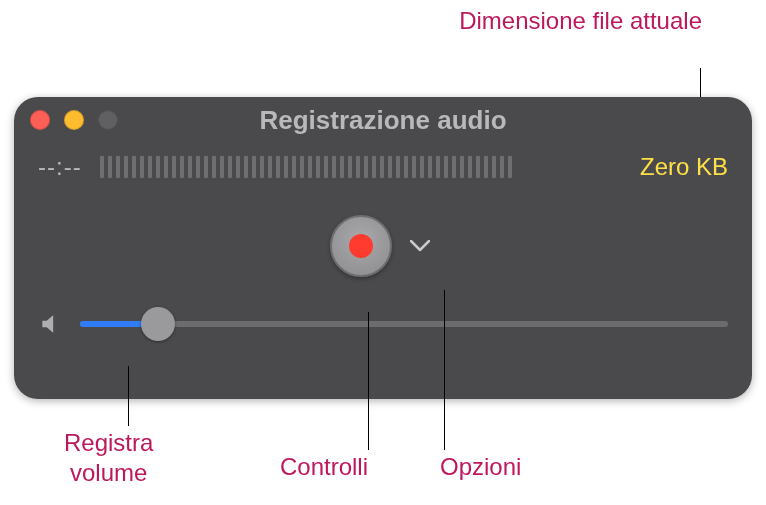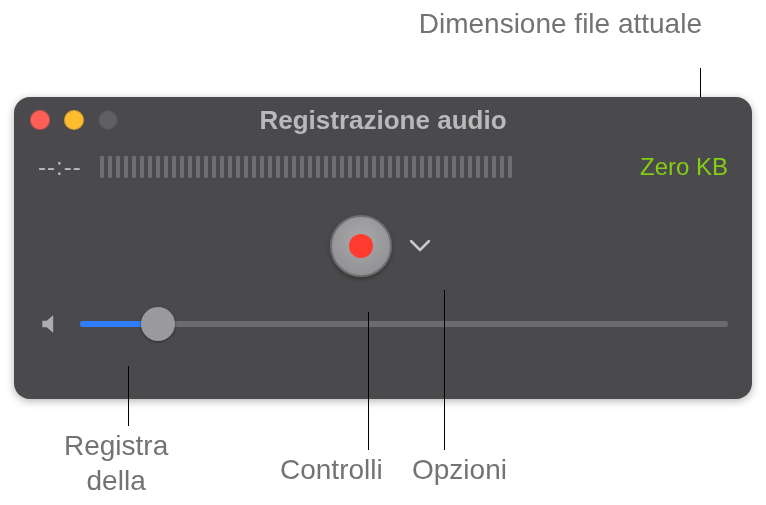--- a/index.html
+++ b/index.html
@@ -6,38 +6,38 @@
   body {
     width: 766px;
     height: 505px;
     background: #ffffff;
     font-family: -apple-system, "Helvetica Neue", Arial, sans-serif;
     position: relative;
     overflow: hidden;
   }
   .callout {
     position: absolute;
-    font-size: 28px;
-    color: #737373;
+    font-size: 24px;
+    color: #be185d;
     line-height: 1.25;
     text-align: right;
   }
   .callout.left { text-align: center; }
   .callout-line {
     position: absolute;
     background: #000;
   }
   .window {
     position: absolute;
     left: 14px;
     top: 97px;
     width: 738px;
     height: 302px;
     background: #4a4a4c;
-    border-radius: 16px;
+    border-radius: 24px;
     box-shadow: 0 2px 8px rgba(0,0,0,0.3);
     overflow: hidden;
   }
   .titlebar {
     height: 46px;
     display: flex;
     align-items: center;
     padding: 0 16px;
     position: relative;
   }
@@ -82,21 +82,21 @@
     align-items: center;
     gap: 4px;
   }
   .level-tick {
     width: 4px;
     height: 22px;
     background: #6f6f71;
     border-radius: 1px;
   }
   .filesize {
-    color: #84cc16;
+    color: #fde047;
     font-size: 24px;
     white-space: nowrap;
   }
   .controls-row {
     display: flex;
     align-items: center;
     justify-content: center;
     gap: 10px;
     margin-top: 30px;
     position: relative;
@@ -265,25 +265,25 @@
     </svg>
     <div class="slider-track">
       <div class="slider-fill" id="slider-fill" style="width: 12%;"></div>
       <div class="slider-thumb" id="slider-thumb" style="left: 12%;"></div>
     </div>
   </div>
 </div>
 
 <div class="callout left" style="left:64px; top:428px;">
   <span>Registra</span><br>
-  <span>della</span>
+  <span>volume</span>
 </div>
 <div class="callout-line" style="left:128px; top:366px; width:1px; height:60px;"></div>
 
 <div class="callout left" style="left:280px; top:452px;">
   <span>Controlli</span>
 </div>
 <div class="callout-line" style="left:368px; top:312px; width:1px; height:138px;"></div>
 
-<div class="callout left" style="left:412px; top:452px;">
+<div class="callout left" style="left:440px; top:452px;">
   <span>Opzioni</span>
 </div>
 <div class="callout-line" style="left:444px; top:290px; width:1px; height:160px;"></div>
 
 </body></html>

